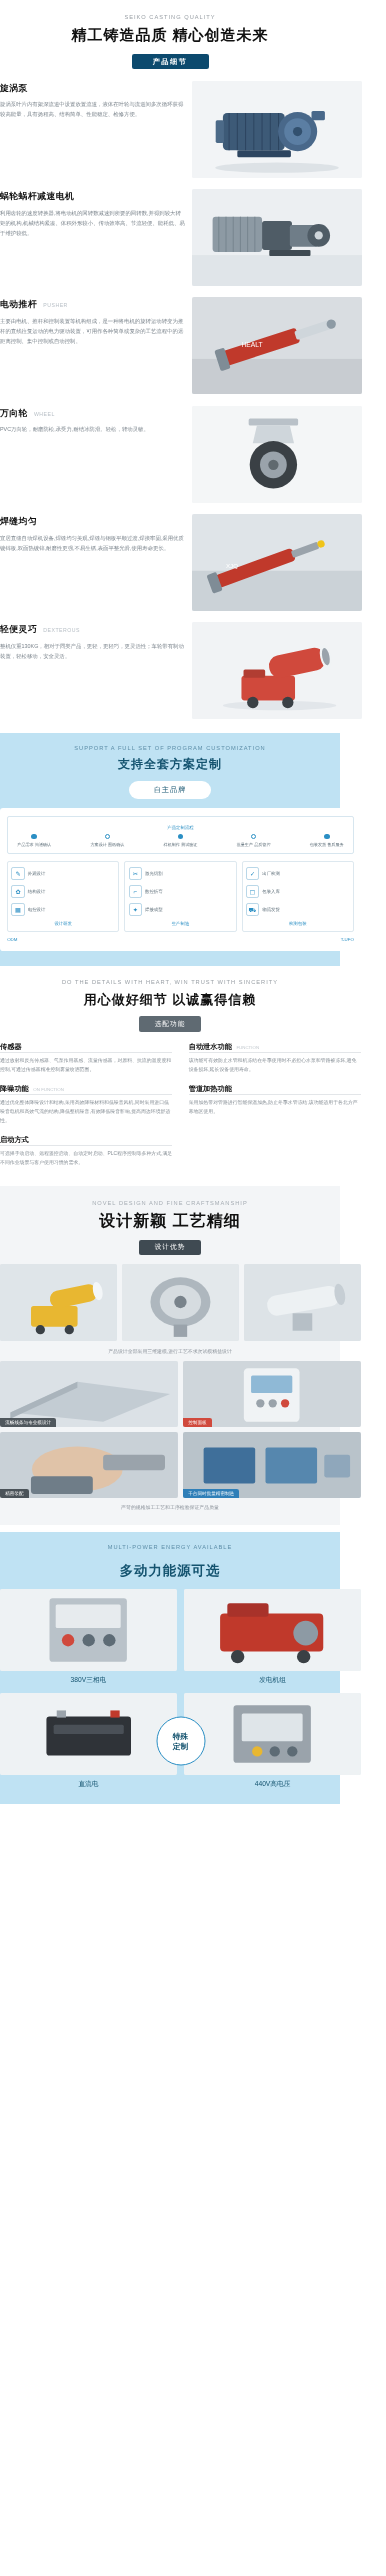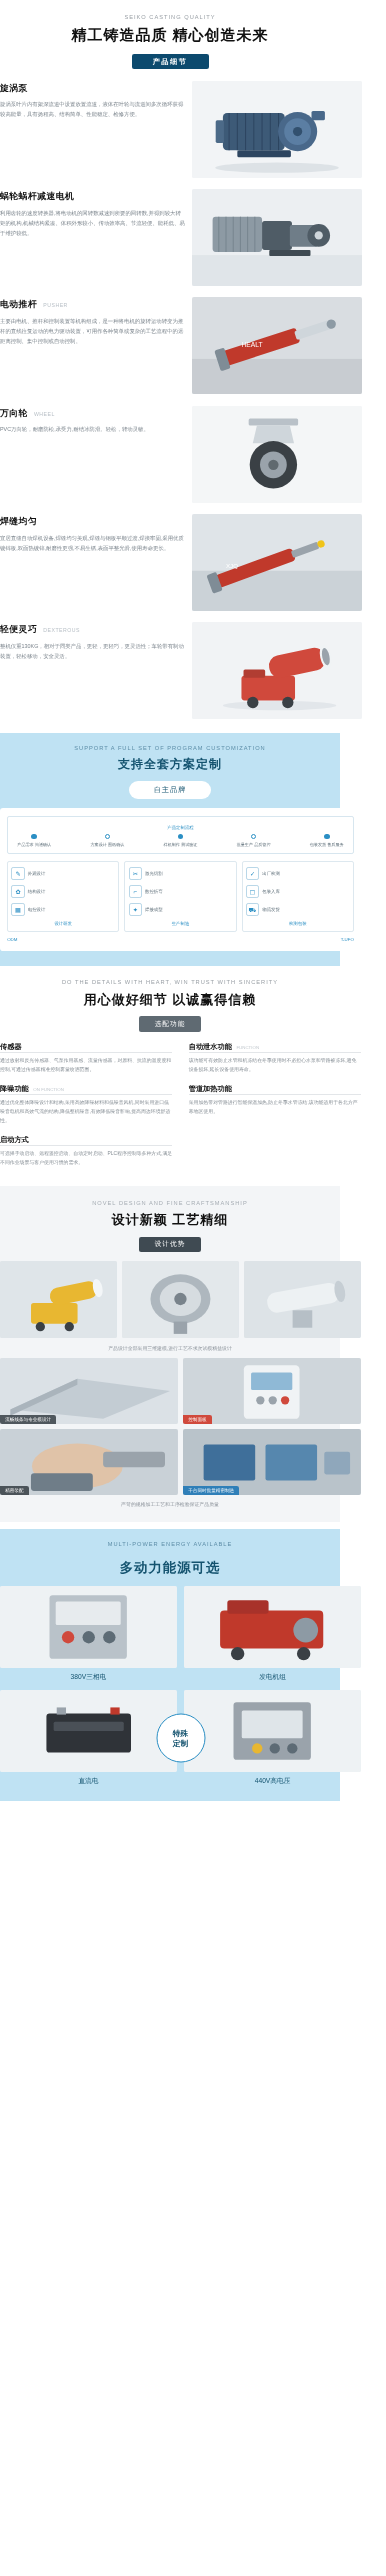--- a/index.html
+++ b/index.html
@@ -79,21 +79,21 @@
   .fgrid { width:361px; margin: 10.3px auto 0 auto; display:flex; flex-wrap:wrap; }
   .fitem { width:50%; padding: 0 8.2px 9.3px 0; }
   .fitem:nth-child(even) { padding-right:0; padding-left:8.2px; }
   .fhead { font-size:7.2px; font-weight:bold; color:#111; border-bottom:0.5px solid #e3e6e9; padding-bottom:0; }
   .fhead .en { font-size:4.4px; color:#c2c8ce; font-weight:normal; margin-left:2.6px; }
   .fbody { font-size:4.9px; color:#858d94; line-height:1.8; margin-top:4.1px; }
 
   
   .sec4 { background:#f3f5f7; padding: 13.4px 0 14.4px 0; margin-top:4.1px; }
   .sec4 .eyebrow { color:#a6adb4; }
-  .sec4 .head-title { font-size:13px; }
+  .sec4 .head-title { font-size:16px; }
   .dark-pill {
     margin: 7.7px auto 0 auto; width: 62px; height: 15.5px; background:#3f4a52; color:#fff;
     border-radius:2.1px; display:flex; align-items:center; justify-content:center;
     font-size:6.7px; letter-spacing:1px;
   }
   .trio { width:361px; margin: 9.3px auto 0 auto; display:flex; gap:5.2px; }
   .trio .cell { flex:1; height:77px; border-radius:2.1px; overflow:hidden; position:relative; background:#dfe4e8; }
   .caption { text-align:center; font-size:4.9px; color:#8a9199; margin-top:6.2px; }
   .quad { width:361px; margin: 7.2px auto 0 auto; display:flex; flex-wrap:wrap; gap:5.2px; }
   .quad .cell { width:calc(50% - 2.6px); height:66px; border-radius:2.1px; overflow:hidden; position:relative; background:#dfe4e8; }

